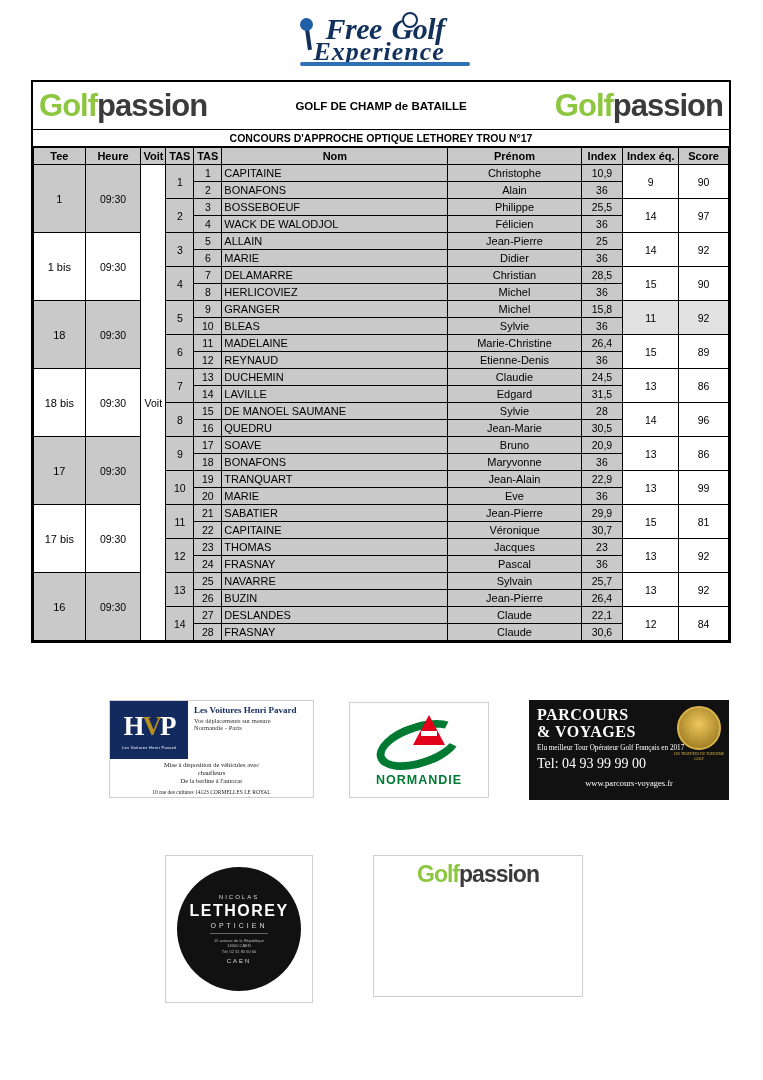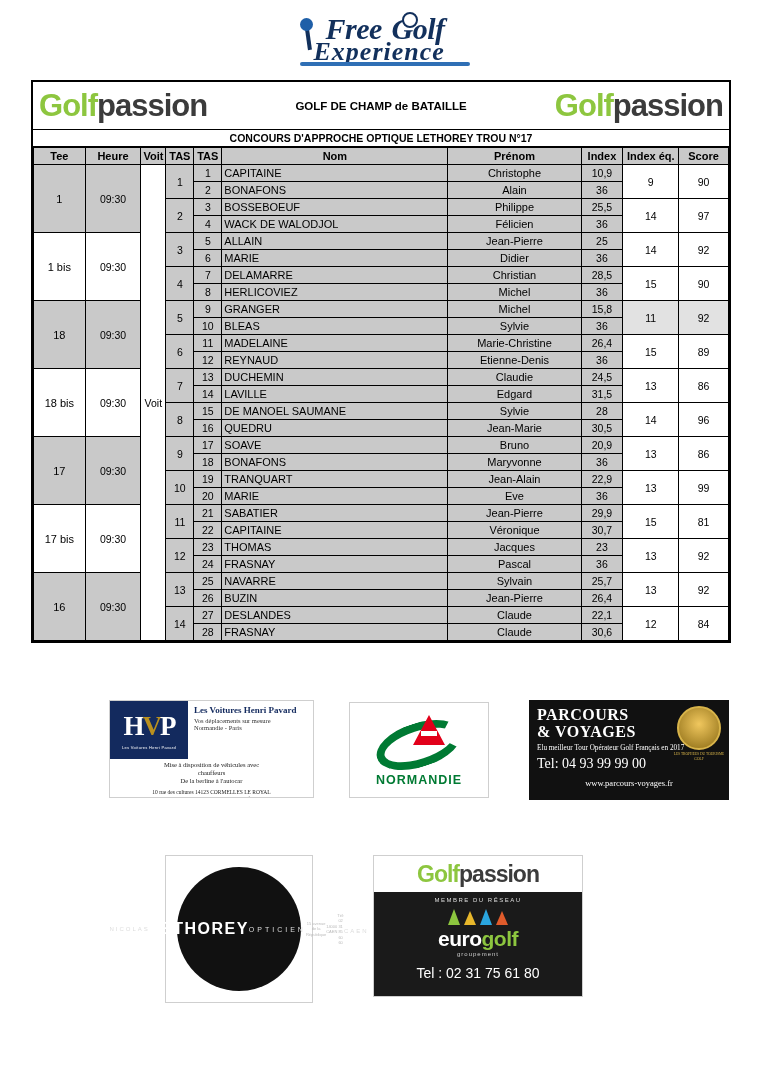--- a/index.html
+++ b/index.html
@@ -237,21 +237,21 @@
 
   .leth {
     position: absolute; left: 134px; top: 0;
     width: 148px; height: 148px;
     background: #fff; border: 1px solid #cfcfcf;
     display: flex; align-items: center; justify-content: center;
   }
   .leth-circle {
     width: 124px; height: 124px; border-radius: 50%;
     background: #111; color: #fff;
-    display: flex; flex-direction: row; align-items: center; justify-content: center;
+    display: flex; flex-direction: column; align-items: center; justify-content: center;
     text-align: center;
   }
   .leth-n { font-size: 6px; letter-spacing: 2px; color: #ddd; }
   .leth-name { font-size: 16px; font-weight: bold; letter-spacing: 1.5px; margin: 2px 0; }
   .leth-op { font-size: 7px; letter-spacing: 3px; color: #ddd; }
   .leth-line { width: 58px; height: 1px; background: #666; margin: 4px 0; }
   .leth-addr { font-size: 4px; color: #bbb; line-height: 5.5px; }
   .leth-city { font-size: 6px; letter-spacing: 2px; color: #ddd; margin-top: 4px; }
 
   .euro {
@@ -637,30 +637,16 @@
       </div>
     </div>
 
     <div class="euro">
       <div class="euro-top">
         <span class="gp-g">G</span>
           <span class="gp-olf">olf</span>
           <span class="gp-p">p</span>
           <span class="gp-assion">assion</span>
       </div>
-      <div class="euro-body">
-        <div class="euro-membre">MEMBRE DU RÉSEAU</div>
-        <div class="euro-trees">
-          <span class="tree t1"></span>
-          <span class="tree t2"></span>
-          <span class="tree t3"></span>
-          <span class="tree t4"></span>
-        </div>
-        <div class="euro-name">
-          <span>euro</span><span class="eg-green">golf</span>
-        </div>
-        <div class="euro-grp">groupement</div>
-        <div class="euro-tel">Tel : 02 31 75 61 80</div>
-      </div>
     </div>
   </div>
 
 </div>
 
 </body></html>

